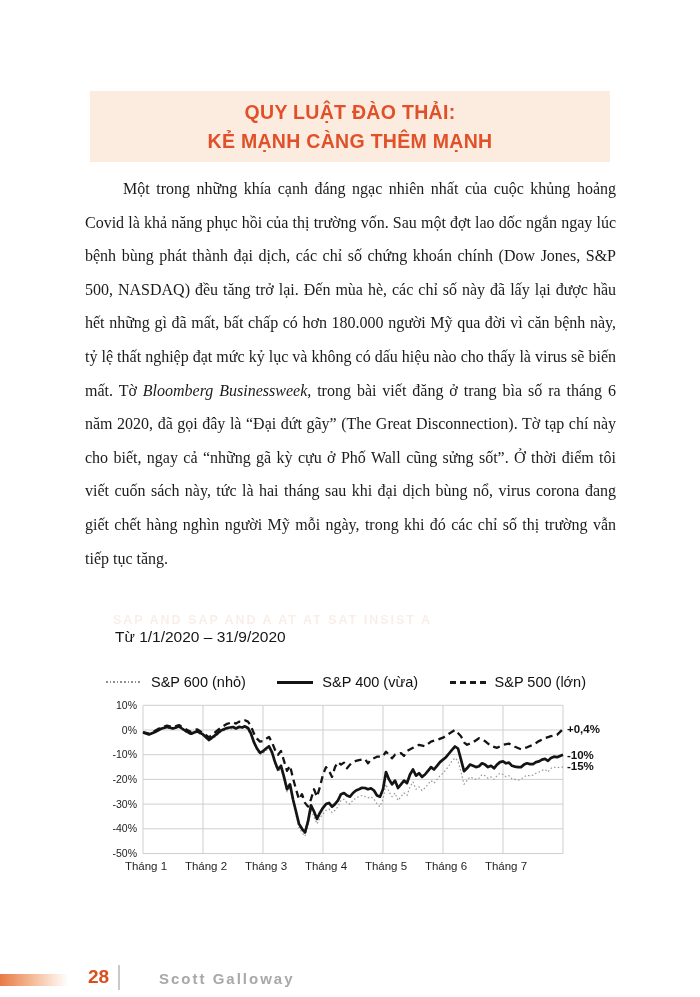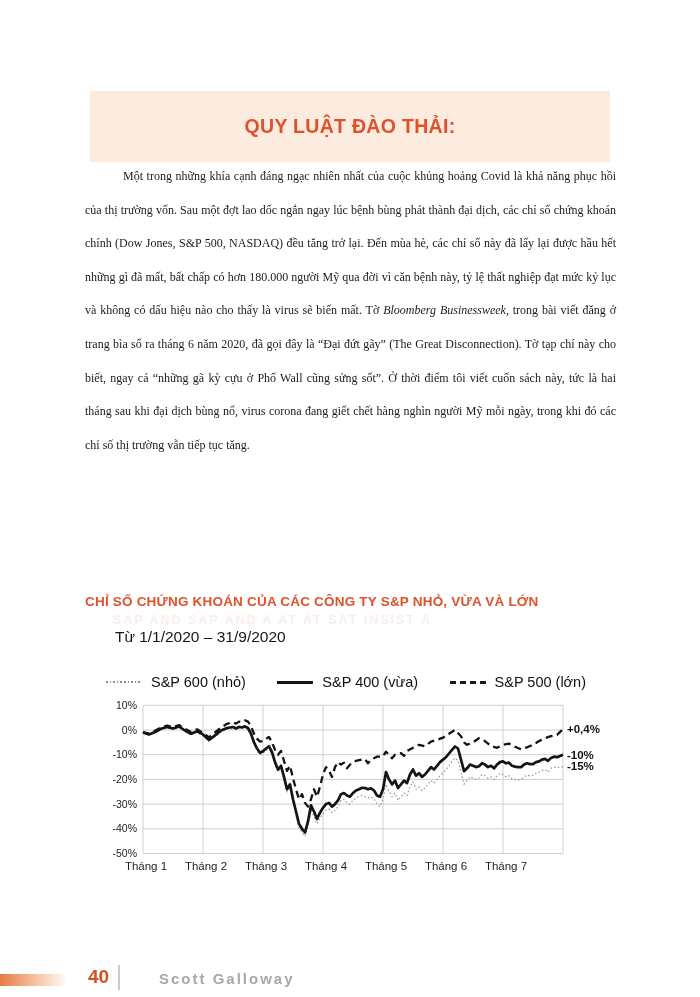--- a/index.html
+++ b/index.html
@@ -4,22 +4,22 @@
 <style>
   html,body{margin:0;padding:0;background:#ffffff;}
   .page{position:relative;width:700px;height:997px;background:#ffffff;overflow:hidden;
         font-family:"Liberation Sans",sans-serif;}
 
   .title-box{position:absolute;left:90px;top:91px;width:520px;height:71px;
              background:#fcebdf;display:flex;flex-direction:column;justify-content:center;}
   .title-line{text-align:center;color:#e0512a;font-weight:bold;font-size:19.5px;
               line-height:29px;letter-spacing:.3px;}
 
-  .body-par{position:absolute;left:85px;top:160px;width:531px;
-            font-family:"Liberation Serif",serif;font-size:12px;line-height:33.6px;
+  .body-par{position:absolute;left:85px;top:172px;width:531px;
+            font-family:"Liberation Serif",serif;font-size:16px;line-height:33.6px;
             color:#1b1b1b;text-align:justify;text-indent:38px;}
   .body-par .it{font-style:italic;}
 
   .chart-heading{position:absolute;left:85px;top:594px;width:530px;
                  color:#e0512a;font-weight:bold;font-size:13.5px;letter-spacing:.2px;}
   .ghost-line{position:absolute;left:113px;top:613px;width:468px;
               color:#e9c2b2;opacity:.28;font-weight:bold;font-size:12.5px;
               letter-spacing:2px;white-space:nowrap;overflow:hidden;}
 
   .chart-subtitle{position:absolute;left:115px;top:628px;
@@ -50,25 +50,25 @@
   .footer-author{position:absolute;left:131px;top:970px;color:#a8a8a8;
                  font-weight:bold;font-size:15px;letter-spacing:2px;margin-left:28px;}
 </style>
 </head>
 <body>
 
 <div class="page">
 
   <div class="title-box">
     <div class="title-line">QUY LUẬT ĐÀO THẢI:</div>
+    <div class="title-line">KẺ MẠNH CÀNG THÊM MẠNH</div>
   </div>
 
   <div class="body-par"><span>Một trong những khía cạnh đáng ngạc nhiên nhất của cuộc khủng hoảng Covid là khả năng phục hồi của thị trường vốn. Sau một đợt lao dốc ngắn ngay lúc bệnh bùng phát thành đại dịch, các chỉ số chứng khoán chính (Dow Jones, S&amp;P 500, NASDAQ) đều tăng trở lại. Đến mùa hè, các chỉ số này đã lấy lại được hầu hết những gì đã mất, bất chấp có hơn 180.000 người Mỹ qua đời vì căn bệnh này, tỷ lệ thất nghiệp đạt mức kỷ lục và không có dấu hiệu nào cho thấy là virus sẽ biến mất. Tờ </span><span class="it">Bloomberg Businessweek,</span><span> trong bài viết đăng ở trang bìa số ra tháng 6 năm 2020, đã gọi đây là “Đại đứt gãy” (The Great Disconnection). Tờ tạp chí này cho biết, ngay cả “những gã kỳ cựu ở Phố Wall cũng sửng sốt”. Ở thời điểm tôi viết cuốn sách này, tức là hai tháng sau khi đại dịch bùng nổ, virus corona đang giết chết hàng nghìn người Mỹ mỗi ngày, trong khi đó các chỉ số thị trường vẫn tiếp tục tăng.</span></div>
 
-  <div class="chart-heading">CHỈ SỐ CHỨNG KHOÁN CỦA CÁC CÔNG TY S&amp;P NHỎ, VỪA VÀ LỚN</div>
 
   <div class="ghost-line">SAP AND SAP AND A AT AT SAT INSIST A</div>
 
   <div class="chart-subtitle">Từ 1/1/2020 – 31/9/2020</div>
 
   <div class="legend">
     <div class="item">
       <span class="sw sw-dotted"></span>
       <span>S&amp;P 600 (nhỏ)</span>
     </div>
@@ -117,17 +117,17 @@
       <polyline points="63.0,33.0 69.0,34.9 75.0,32.5 81.0,29.5 87.0,28.0 93.0,29.5 99.0,27.5 105.0,31.5 111.0,34.9 117.0,32.5 123.0,35.7 129.0,41.1 135.0,36.9 141.0,32.0 147.0,29.5 153.0,28.8 159.0,28.5 165.0,28.0 168.0,30.0 171.0,35.4 174.0,44.3 177.0,50.5 180.0,54.7 183.0,53.2 186.0,50.5 189.0,48.3 192.0,54.7 195.0,64.6 198.0,72.0 201.0,68.3 204.0,79.4 207.0,91.8 210.0,88.0 213.0,102.9 216.0,115.2 219.0,127.6 222.0,132.5 225.0,136.2 228.0,125.1 231.0,110.3 234.0,116.5 237.0,123.9 240.0,117.7 243.0,114.0 246.0,110.3 249.0,109.0 252.0,112.7 255.0,110.3 258.0,106.6 261.0,100.4 264.0,99.2 267.0,102.9 270.0,104.1 273.0,100.4 276.0,97.9 279.0,96.7 282.0,95.5 285.0,96.7 288.0,97.9 291.0,96.7 294.0,99.2 297.0,104.1 300.0,106.6 303.0,99.2 306.0,84.3 309.0,91.8 312.0,96.7 315.0,93.0 318.0,100.4 321.0,96.7 324.0,93.0 327.0,95.5 330.0,86.8 333.0,81.9 336.0,89.3 339.0,86.8 342.0,90.5 345.0,88.0 348.0,84.3 351.0,80.6 354.0,83.1 357.0,79.4 360.0,75.7 363.0,73.2 366.0,69.5 369.0,65.8 372.0,60.9 375.0,57.9 378.0,60.9 381.0,72.0 384.0,84.3 387.0,80.6 390.0,76.9 393.0,78.2 396.0,79.4 399.0,78.2 402.0,74.5 405.0,75.7 408.0,78.2 411.0,76.9 414.0,79.4 417.0,75.7 420.0,73.2 423.0,74.5 426.0,76.9 429.0,75.7 432.0,78.9 435.0,79.4 438.0,80.1 441.0,79.4 444.0,76.9 447.0,75.2 450.0,75.9 453.0,75.2 456.0,73.2 459.0,72.0 462.0,70.3 465.0,69.5 468.0,72.0 471.0,68.3 474.0,67.1 477.0,67.8 480.0,67.1 483.0,67.1" fill="none" stroke="#9a9a9a" stroke-width="1.2" stroke-linejoin="round" stroke-dasharray="1.6 2.2"></polyline>
       <polyline points="63.0,32.5 69.0,34.4 75.0,32.0 81.0,28.8 87.0,27.0 93.0,28.5 99.0,26.5 105.0,30.5 111.0,33.7 117.0,31.2 123.0,34.4 129.0,39.9 135.0,35.4 141.0,30.5 147.0,28.0 153.0,27.0 156.0,28.5 159.0,26.8 162.0,27.5 165.0,26.3 168.0,28.0 171.0,33.7 174.0,42.4 177.0,48.5 180.0,52.7 183.0,51.2 186.0,48.5 189.0,46.3 192.0,52.2 195.0,62.1 198.0,69.5 201.0,65.8 204.0,76.9 207.0,89.3 210.0,84.3 213.0,99.2 216.0,111.5 219.0,123.9 222.0,128.8 225.0,132.5 228.0,121.4 231.0,105.3 234.0,111.5 237.0,118.9 240.0,112.7 243.0,107.8 246.0,104.1 249.0,102.9 252.0,106.6 255.0,104.1 258.0,100.4 261.0,94.2 264.0,93.0 267.0,95.5 270.0,96.7 273.0,93.0 276.0,90.5 279.0,89.3 282.0,87.8 285.0,88.0 288.0,89.3 291.0,88.3 294.0,90.5 297.0,95.5 300.0,96.7 303.0,89.3 306.0,72.0 309.0,79.4 312.0,84.3 315.0,80.6 318.0,88.0 321.0,84.3 324.0,80.6 327.0,83.1 330.0,74.5 333.0,69.5 336.0,75.7 339.0,73.2 342.0,76.9 345.0,74.5 348.0,70.8 351.0,67.1 354.0,69.5 357.0,65.8 360.0,62.1 363.0,59.6 366.0,57.2 369.0,53.5 372.0,49.8 375.0,46.5 378.0,48.5 381.0,59.6 384.0,71.2 387.0,68.3 390.0,64.6 393.0,65.8 396.0,67.1 399.0,66.3 402.0,63.3 405.0,64.6 408.0,67.1 411.0,65.8 414.0,68.3 417.0,64.6 420.0,62.1 423.0,61.4 426.0,63.3 429.0,62.6 432.0,65.8 435.0,66.6 438.0,67.1 441.0,67.1 444.0,64.6 447.0,63.3 450.0,64.1 453.0,64.1 456.0,62.1 459.0,61.4 462.0,59.6 465.0,58.9 468.0,60.9 471.0,57.9 474.0,56.7 477.0,57.2 480.0,55.9 483.0,54.7" fill="none" stroke="#141414" stroke-width="2.7" stroke-linejoin="round"></polyline>
       <polyline points="63.0,32.0 69.0,33.7 75.0,30.7 81.0,27.5 87.0,25.6 93.0,27.0 99.0,25.1 105.0,28.8 111.0,32.0 117.0,29.3 123.0,33.0 129.0,37.4 135.0,32.5 141.0,27.5 147.0,23.8 153.0,22.1 156.0,23.6 159.0,21.6 162.0,22.1 165.0,20.4 168.0,21.6 171.0,26.3 174.0,33.7 177.0,38.6 180.0,41.6 183.0,41.1 186.0,38.9 189.0,36.9 192.0,42.4 195.0,49.8 198.0,54.7 201.0,51.0 204.0,60.9 207.0,70.8 210.0,65.8 213.0,78.2 216.0,89.3 219.0,99.2 222.0,94.2 225.0,102.9 228.0,106.6 231.0,99.2 234.0,89.3 237.0,96.7 240.0,86.8 243.0,74.5 246.0,67.1 249.0,70.8 252.0,76.9 255.0,67.1 258.0,62.1 261.0,64.6 264.0,62.6 267.0,68.3 270.0,64.6 273.0,62.1 276.0,60.9 279.0,60.1 285.0,59.1 288.0,63.3 291.0,59.6 297.0,56.7 303.0,56.4 306.0,51.7 309.0,54.7 312.0,58.4 315.0,54.7 321.0,53.2 324.0,55.9 327.0,51.0 333.0,47.8 339.0,44.8 345.0,46.3 351.0,41.6 357.0,39.9 363.0,37.7 369.0,33.7 375.0,30.0 381.0,36.2 384.0,42.4 387.0,44.8 393.0,42.4 399.0,38.2 405.0,41.1 411.0,46.1 417.0,47.8 423.0,44.8 429.0,43.6 435.0,46.8 441.0,49.3 447.0,47.3 453.0,44.8 459.0,41.1 465.0,38.2 471.0,36.2 477.0,34.9 483.0,29.0" fill="none" stroke="#141414" stroke-width="2.3" stroke-linejoin="round" stroke-dasharray="7 4.5"></polyline>
       <text x="487" y="33.012" class="ann">+0,4%</text>
       <text x="487" y="59.194" class="ann">-10%</text>
       <text x="487" y="70.06200000000001" class="ann">-15%</text>
     </svg>
 
 
   <div class="footer-bar"></div>
-  <div class="page-num">40</div>
+  <div class="page-num">28</div>
   <div class="footer-divider"></div>
   <div class="footer-author">Scott Galloway</div>
 
 </div>
 
 </body></html>

